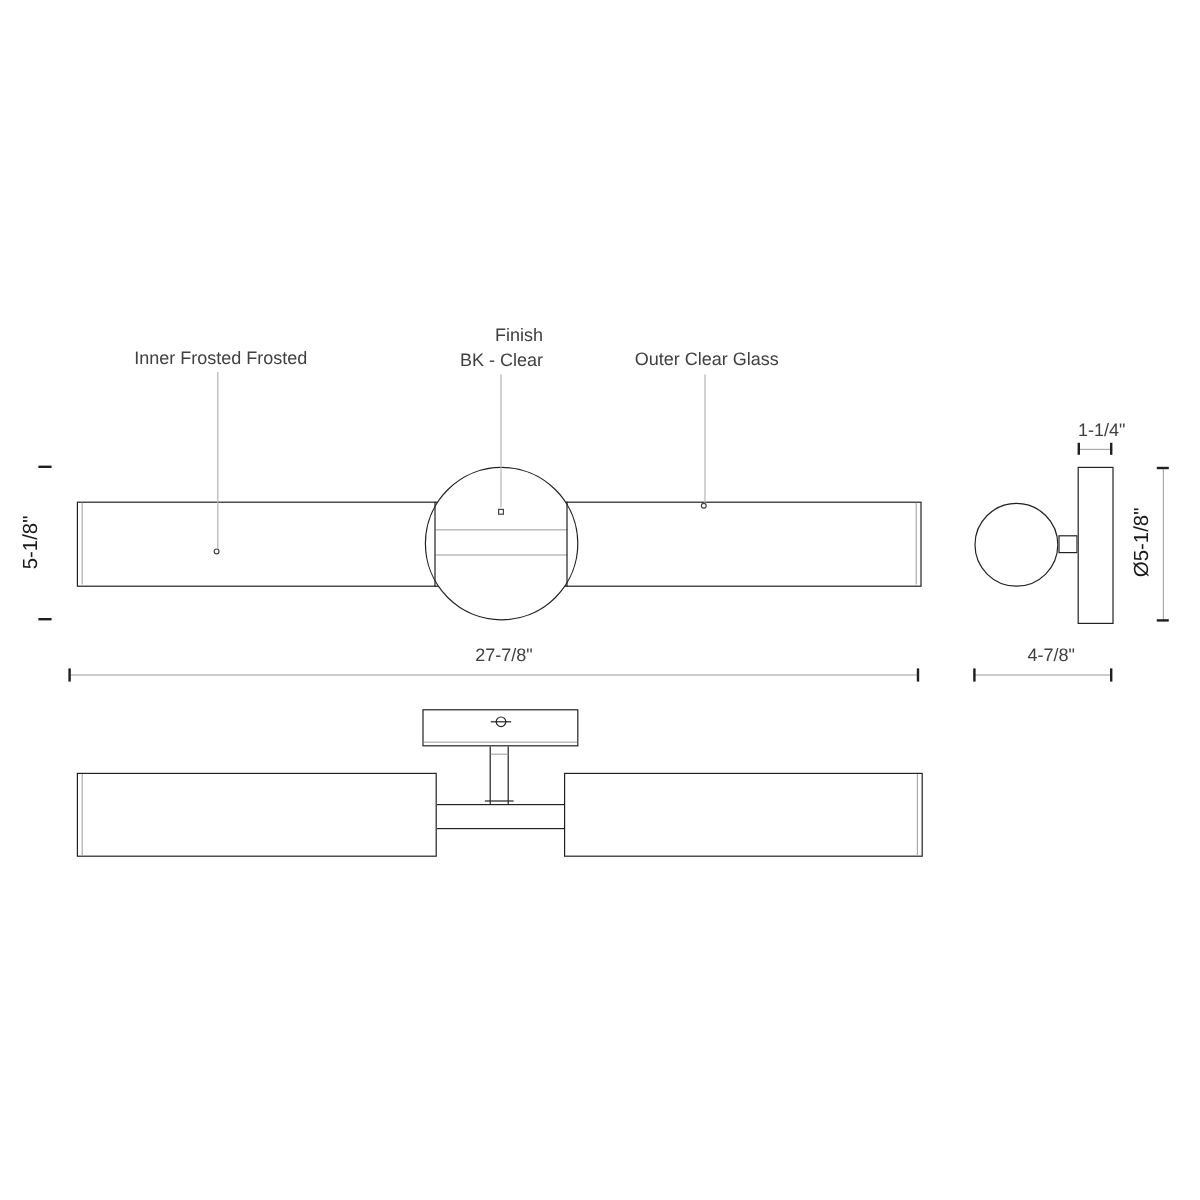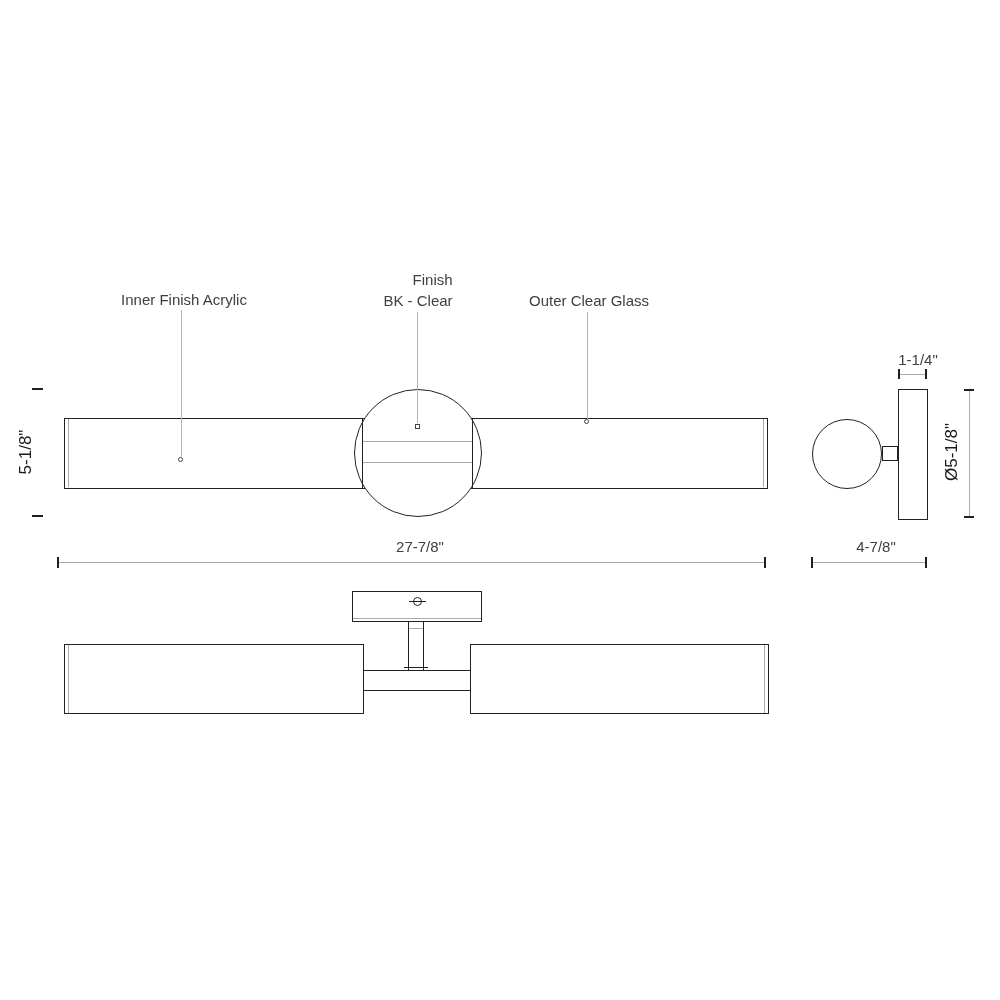--- a/index.html
+++ b/index.html
@@ -46,21 +46,21 @@
     <div class="gray-v" style="left:763px;top:419px;height:68px;"></div>
 
     <div class="outline-thin circle" style="left:354px;top:389px;width:128px;height:128px;"></div>
 
     <div class="gray-h" style="left:363px;top:441px;width:110px;"></div>
     <div class="gray-h" style="left:363px;top:462px;width:110px;"></div>
 
     <div class="dark-v" style="left:362px;top:418px;height:71px;"></div>
     <div class="dark-v" style="left:472px;top:418px;height:71px;"></div>
 
-    <div class="txt" style="left:184px;top:299px;">Inner Finish Acrylic</div>
+    <div class="txt" style="left:184px;top:299px;">Inner Frosted Frosted</div>
     <div class="txt" style="left:418px;top:290px;">
       <div>Finish</div>
       <div>BK - Clear</div>
     </div>
     <div class="txt" style="left:589px;top:300px;">Outer Clear Glass</div>
 
     <div class="leader" style="left:181px;top:310px;height:147px;"></div>
     <div class="marker-circle" style="left:178px;top:457px;"></div>
     <div class="leader" style="left:417px;top:312px;height:111px;"></div>
     <div class="marker-square" style="left:415px;top:424px;"></div>

